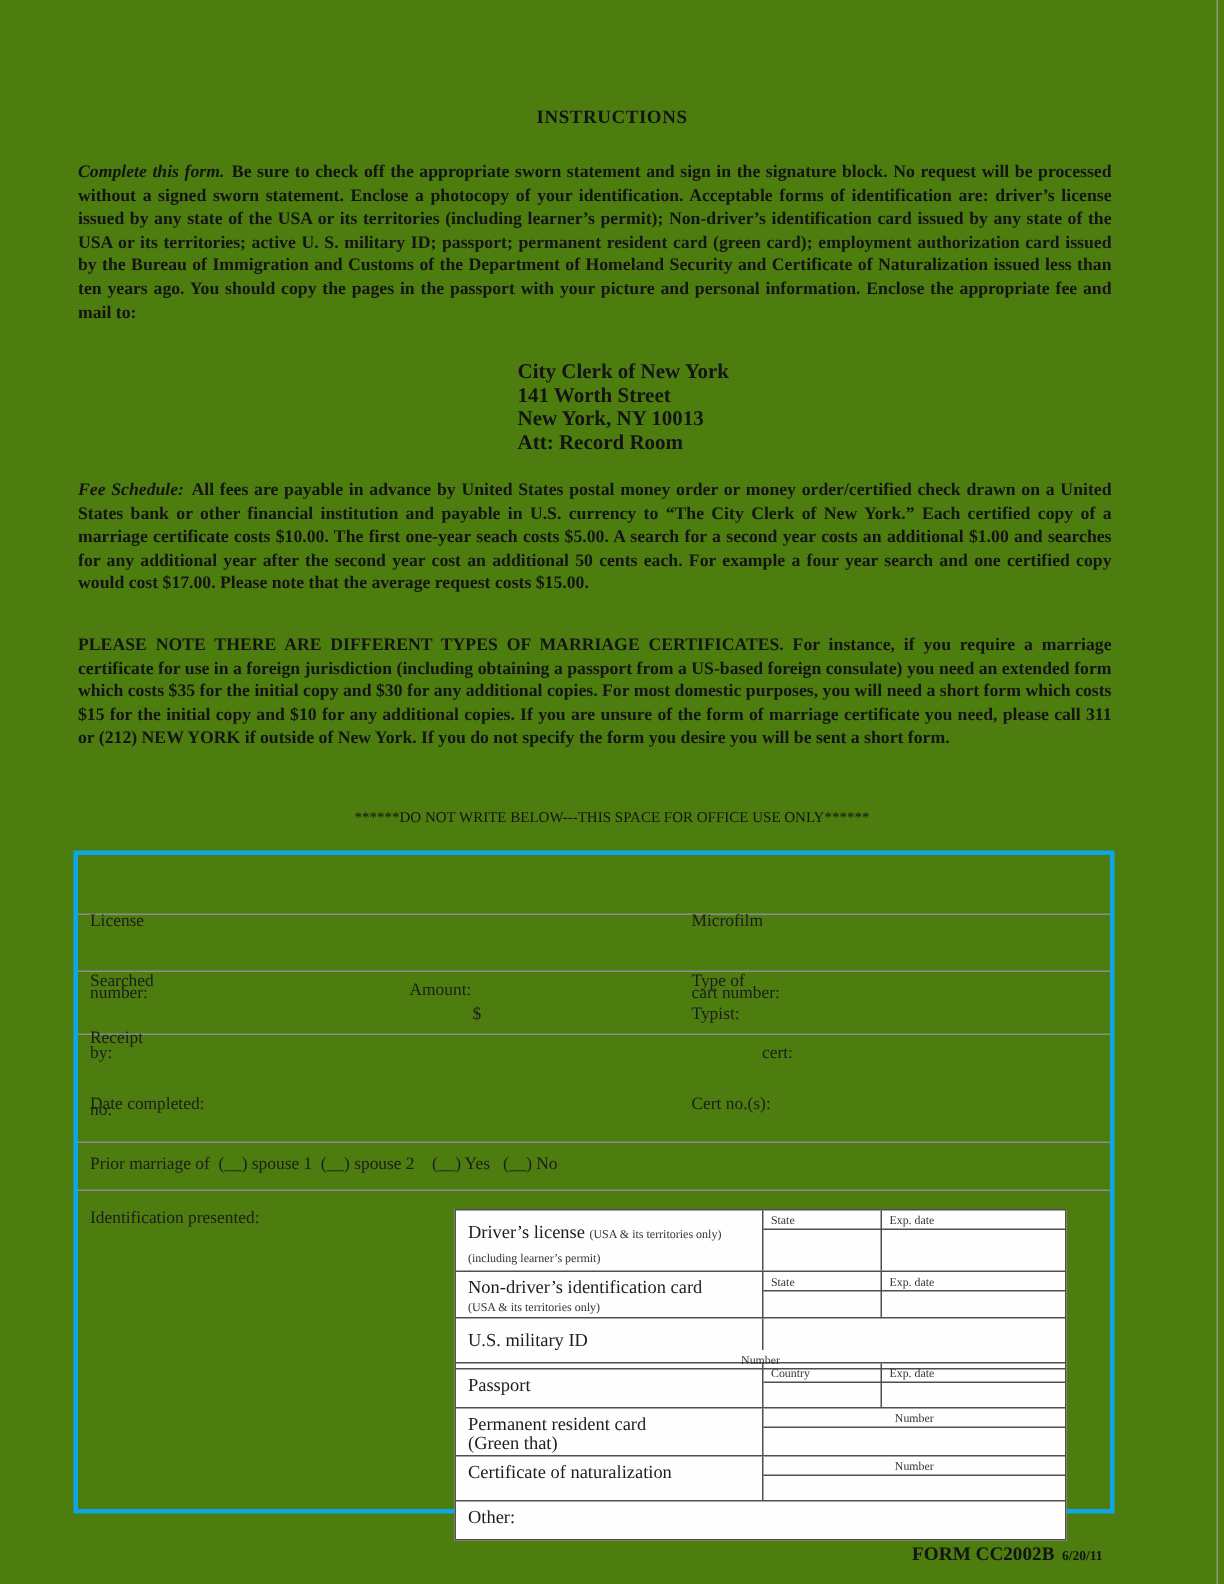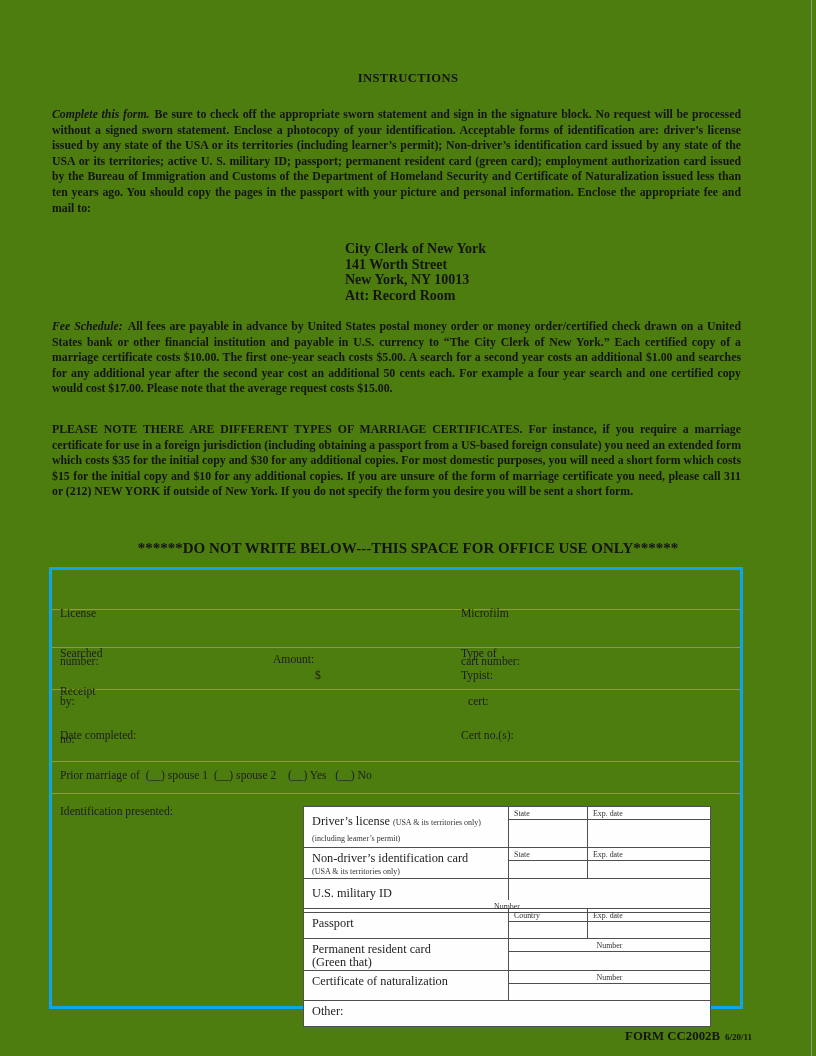--- a/index.html
+++ b/index.html
@@ -21,39 +21,39 @@
   .para .lead { font-style:italic; margin-right:5px; }
   .p1 { top:107px; }
   .fee { top:319px; }
   .note { top:422px; }
   .address {
     position:absolute; left:345px; top:241px;
     font-size:14px; line-height:15.7px; font-weight:bold;
   }
   .office-heading {
     position:absolute; top:540px; left:0; right:0; text-align:center;
-    font-size:15px; font-weight:bold;
+    font-size:10px; font-weight:normal;
   }
 
   
   .office-table {
     position:absolute; left:49px; top:567px; width:694px; height:442px;
     border:3px solid #0ea5e9; box-sizing:border-box;
     font-size:11.6px; color:#1d1d1d; font-weight:normal;
   }
   .ot-row { position:relative; box-sizing:border-box; border-bottom:1px solid #8d8d8d; }
   .ot-r1 { height:40px; }
   .ot-r2 { height:38px; }
   .ot-r3 { height:42px; }
   .ot-r4 { height:40px;margin-top:32px; }
   .ot-r5 { height:32px; }
   .ot-r6 { height:250px; border-bottom:none; }
   .cell2 { position:absolute; top:4px; left:8px; line-height:16px; white-space:pre; }
   .cell2.rightcol { left:409px; }
-  .cell2 .indent2 { padding-left:7px; }
+  .cell2 .indent2 { padding-left:7px;margin-left:40px; }
   .pos { position:absolute; line-height:16px; white-space:pre; }
   .prior-line { position:absolute; top:7px; left:8px; white-space:pre; }
   .idp-label { position:absolute; top:11px; left:8px; }
 
   
   .id-table {
     position:absolute; left:251px; top:12px; width:408px;
     border:1px solid #4f4f4f; box-sizing:border-box; background:#fefefe;
   }
   .id-row { display:flex; box-sizing:border-box; border-bottom:1px solid #4f4f4f; }
@@ -74,21 +74,21 @@
   .col-strip { display:flex; height:13px; box-sizing:border-box; border-bottom:1px solid #4f4f4f; font-size:7.9px; color:#333; }
   .colhead { box-sizing:border-box; padding:2px 0 0 5px; }
   .colhead.c1 { width:79px; }
   .colhead.c2 { flex:1; }
   .num-strip {
     height:13px; box-sizing:border-box; border-bottom:1px solid #4f4f4f;
     text-align:center; font-size:7.9px; color:#333; padding-top:2px;
   }
 
   .form-footer {
-    position:absolute; top:1029px; right:64px;
+    position:absolute; top:1029px; right:81px;
     font-weight:bold; display:flex; align-items:baseline; gap:5px;
   }
   .form-footer .form-no { font-size:12.8px; }
   .form-footer .form-date { font-size:9px; }
 </style>
 </head>
 <body>
 
 <div class="page">
   <div class="scan-line"></div>

